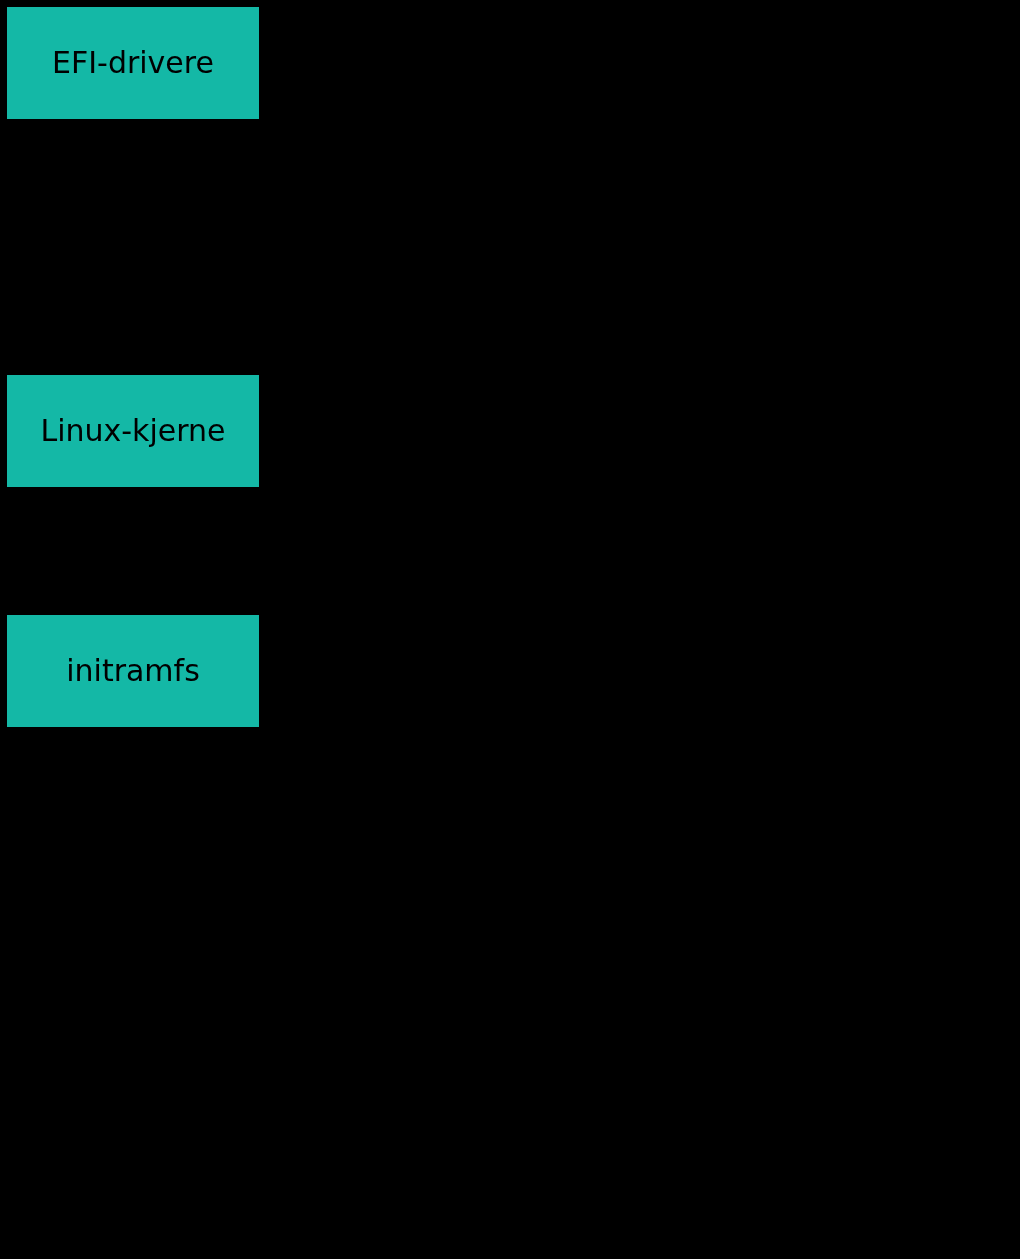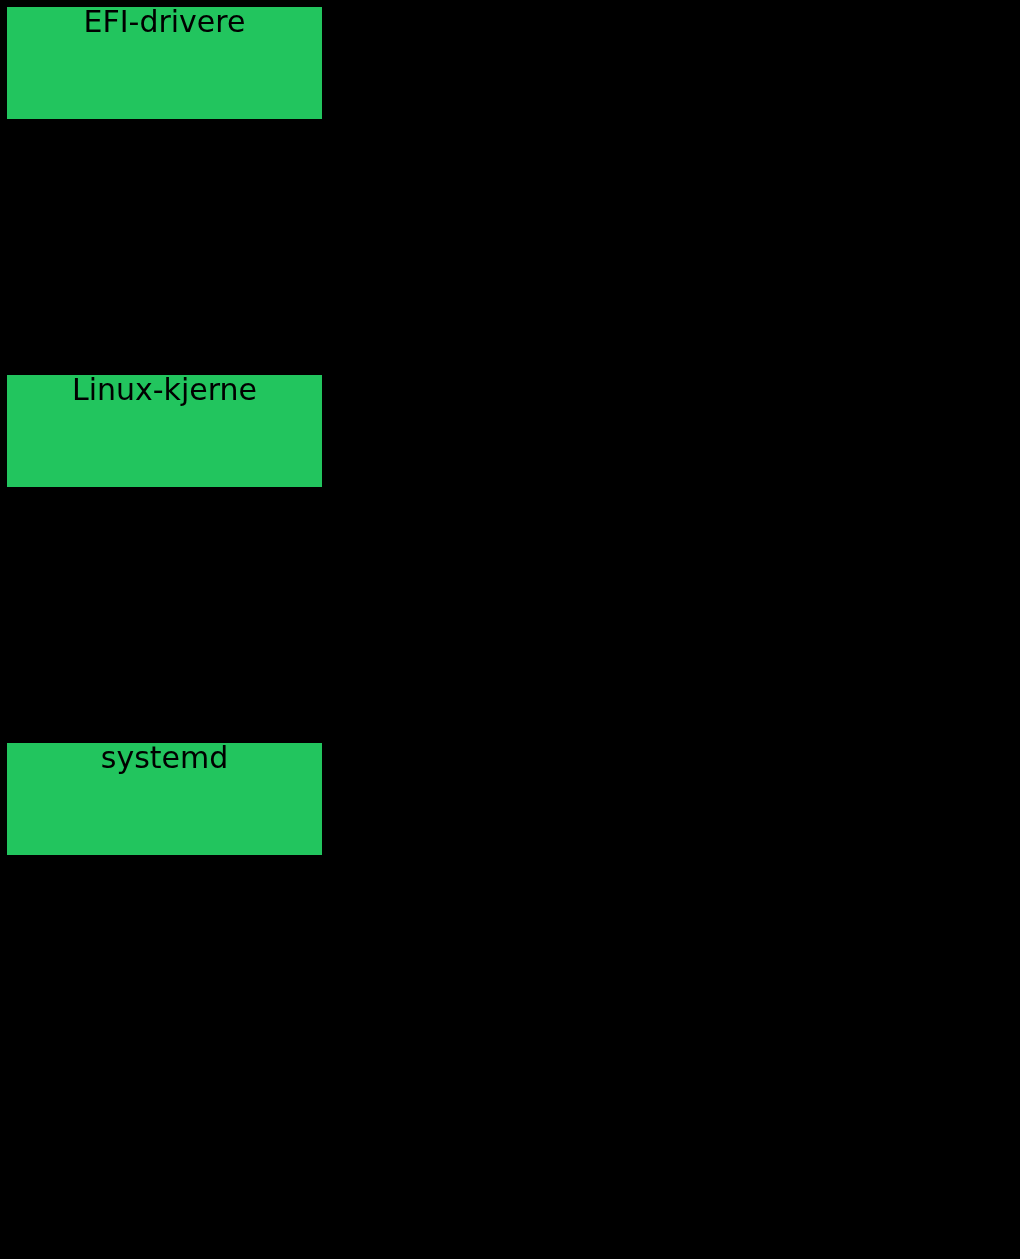--- a/index.html
+++ b/index.html
@@ -19,25 +19,26 @@
     overflow: hidden;
   }
   .flow-column {
     position: absolute;
     left: 7px;
     top: 7px;
     width: 315px;
   }
   .node {
     position: relative;
-    width: 315px;
+    width: 252px;
     height: 112px;
-    background: #22c55e;
+    background: #14b8a6;
     color: #000000;
     display: flex;
+    align-items: center;
     justify-content: center;
     box-sizing: border-box;
   }
   .node-label {
     font-size: 30px;
     font-weight: 400;
     line-height: 1;
     letter-spacing: 0px;
     color: #000000;
     text-align: center;
@@ -86,27 +87,27 @@
       <span class="node-label">Linux-kjerne</span>
     </div>
 
     <div class="connector">
       <svg width="315" height="128" viewBox="0 0 315 128">
         <line x1="157.5" y1="0" x2="157.5" y2="118" stroke="#000000" stroke-width="3"></line>
         <polygon points="157.5,128 150,112 165,112" fill="#000000"></polygon>
       </svg>
     </div>
 
+    <div class="node">
+      <span class="node-label">initramfs</span>
+    </div>
 
     <div class="connector">
       <svg width="315" height="128" viewBox="0 0 315 128">
         <line x1="157.5" y1="0" x2="157.5" y2="118" stroke="#000000" stroke-width="3"></line>
         <polygon points="157.5,128 150,112 165,112" fill="#000000"></polygon>
       </svg>
     </div>
 
-    <div class="node">
-      <span class="node-label">systemd</span>
-    </div>
 
   </div>
 
 </div>
 
 </body></html>

